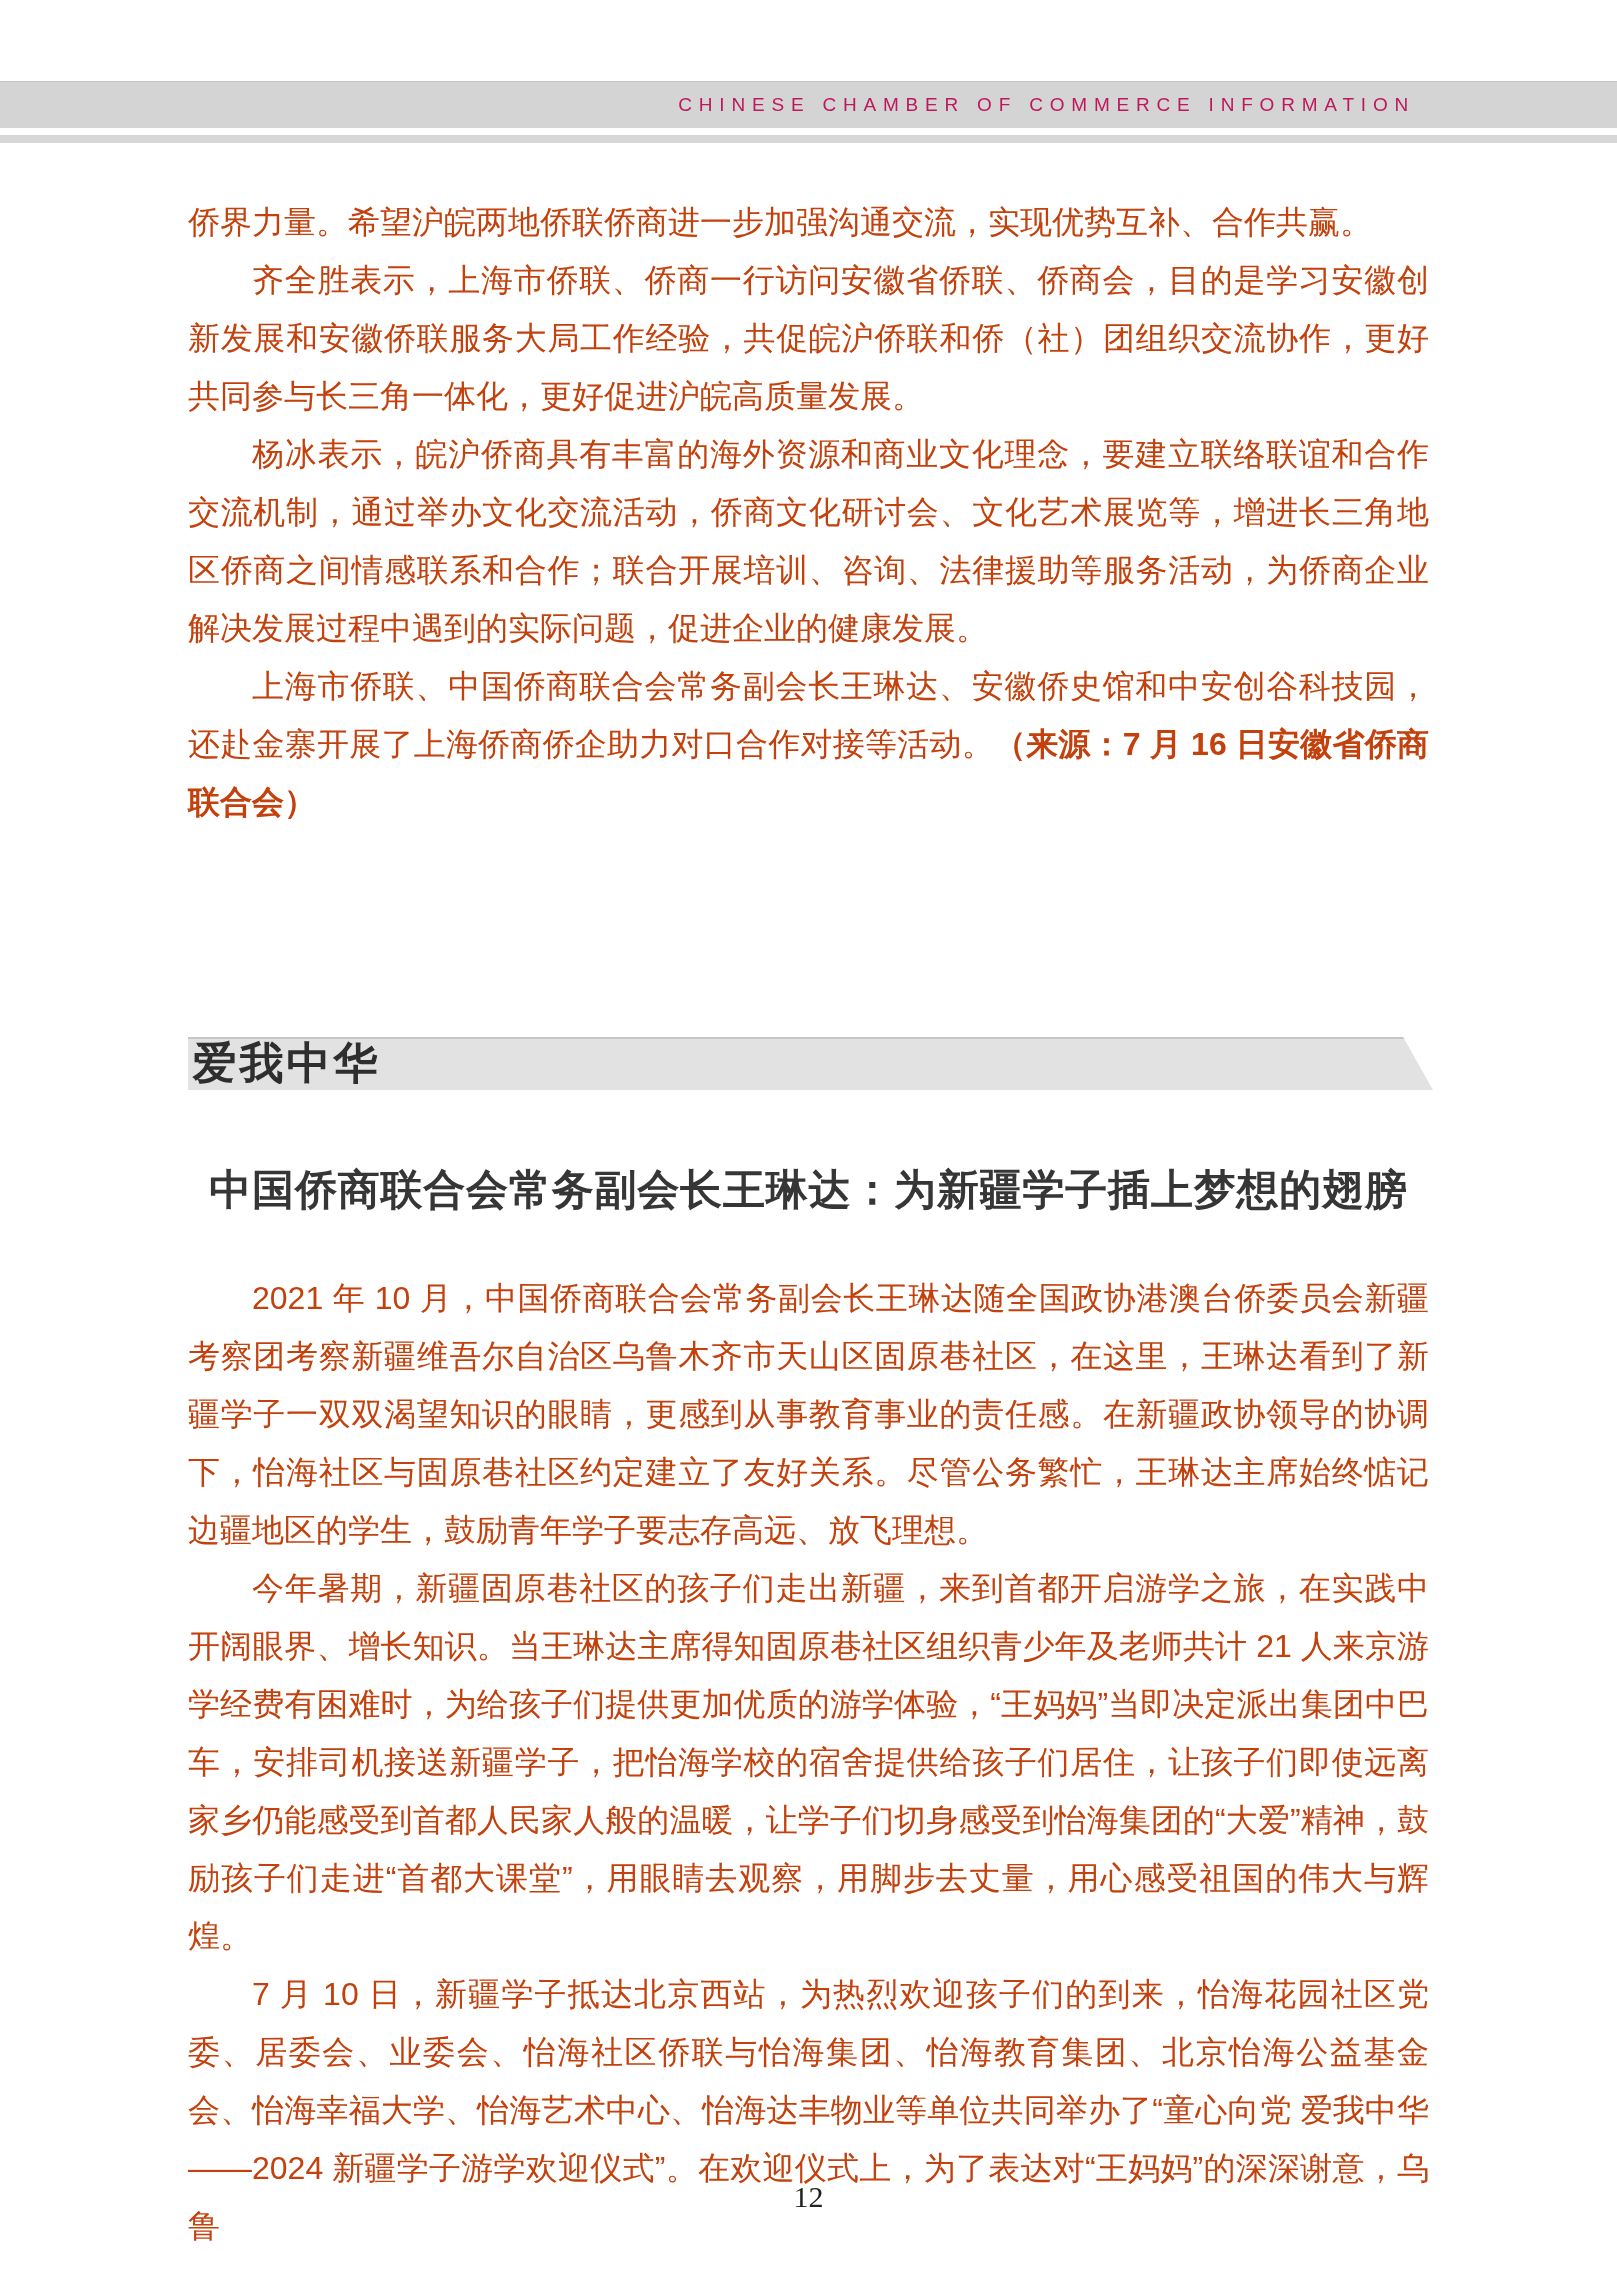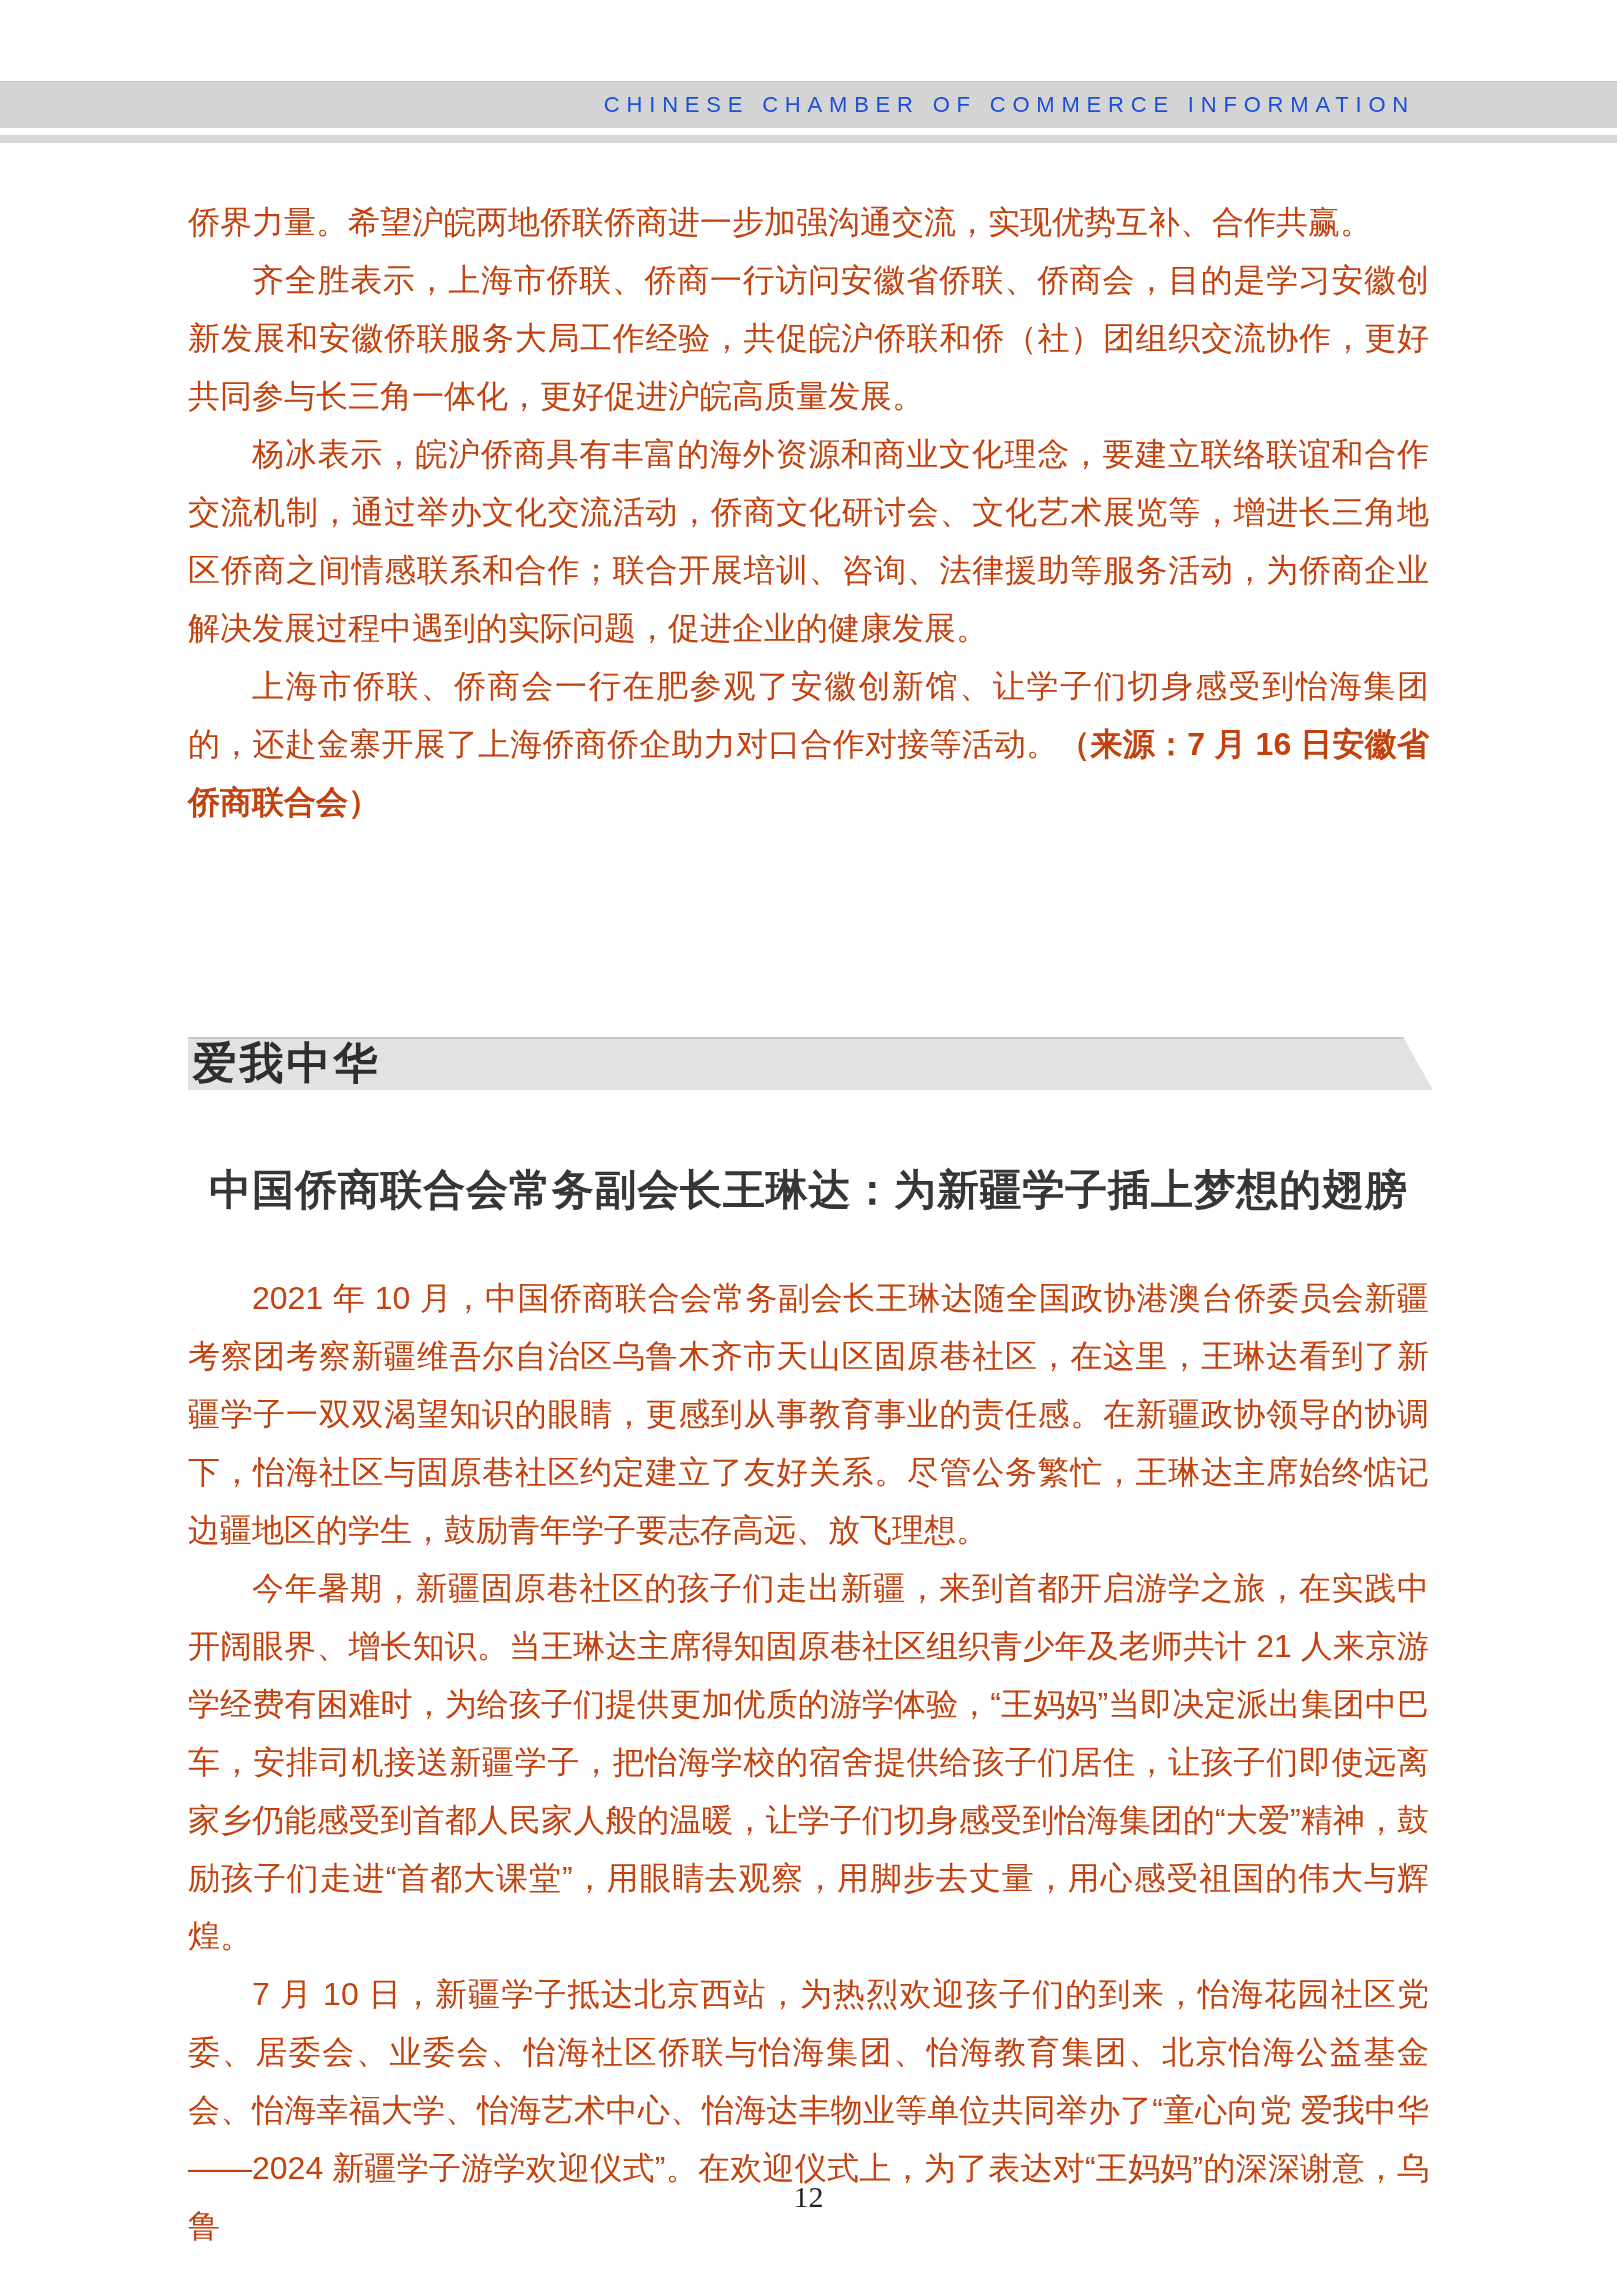--- a/index.html
+++ b/index.html
@@ -22,23 +22,23 @@
     top: 81px; left: 0; right: 0;
     height: 47px;
     background: #d4d4d4;
     border-top: 1.5px solid #c2c2c2;
     display: flex;
     align-items: center;
     justify-content: flex-end;
     padding-right: 202px;
   }
   .header-title {
-    font-size: 22px;
+    font-size: 19px;
     letter-spacing: 6.8px;
-    color: #1d4ed8;
+    color: #be185d;
     white-space: nowrap;
   }
   .header-bar-thin {
     position: absolute;
     top: 135px; left: 0; right: 0;
     height: 7.5px;
     background: #d7d7d7;
   }
 
   
@@ -112,21 +112,21 @@
 
   <div class="header-bar-main">
     <span class="header-title">CHINESE CHAMBER OF COMMERCE INFORMATION</span>
   </div>
   <div class="header-bar-thin"></div>
 
   <div class="article article-1">
     <p class="no-indent">侨界力量。希望沪皖两地侨联侨商进一步加强沟通交流，实现优势互补、合作共赢。</p>
     <p>齐全胜表示，上海市侨联、侨商一行访问安徽省侨联、侨商会，目的是学习安徽创新发展和安徽侨联服务大局工作经验，共促皖沪侨联和侨（社）团组织交流协作，更好共同参与长三角一体化，更好促进沪皖高质量发展。</p>
     <p>杨冰表示，皖沪侨商具有丰富的海外资源和商业文化理念，要建立联络联谊和合作交流机制，通过举办文化交流活动，侨商文化研讨会、文化艺术展览等，增进长三角地区侨商之间情感联系和合作；联合开展培训、咨询、法律援助等服务活动，为侨商企业解决发展过程中遇到的实际问题，促进企业的健康发展。</p>
-    <p><span>上海市侨联、侨商会一行在肥参观了安徽创新馆、让学子们切身感受到怡海集团的，还赴金寨开展了上海侨商侨企助力对口合作对接等活动。</span><span class="bold">（来源：7 月 16 日安徽省侨商联合会）</span></p>
+    <p><span>上海市侨联、中国侨商联合会常务副会长王琳达、安徽侨史馆和中安创谷科技园，还赴金寨开展了上海侨商侨企助力对口合作对接等活动。</span><span class="bold">（来源：7 月 16 日安徽省侨商联合会）</span></p>
   </div>
 
   <div class="section-banner">
     <span class="section-banner-label">爱我中华</span>
   </div>
 
   <div class="headline">中国侨商联合会常务副会长王琳达：为新疆学子插上梦想的翅膀</div>
 
   <div class="article article-2">
     <p>2021 年 10 月，中国侨商联合会常务副会长王琳达随全国政协港澳台侨委员会新疆考察团考察新疆维吾尔自治区乌鲁木齐市天山区固原巷社区，在这里，王琳达看到了新疆学子一双双渴望知识的眼睛，更感到从事教育事业的责任感。在新疆政协领导的协调下，怡海社区与固原巷社区约定建立了友好关系。尽管公务繁忙，王琳达主席始终惦记边疆地区的学生，鼓励青年学子要志存高远、放飞理想。</p>

